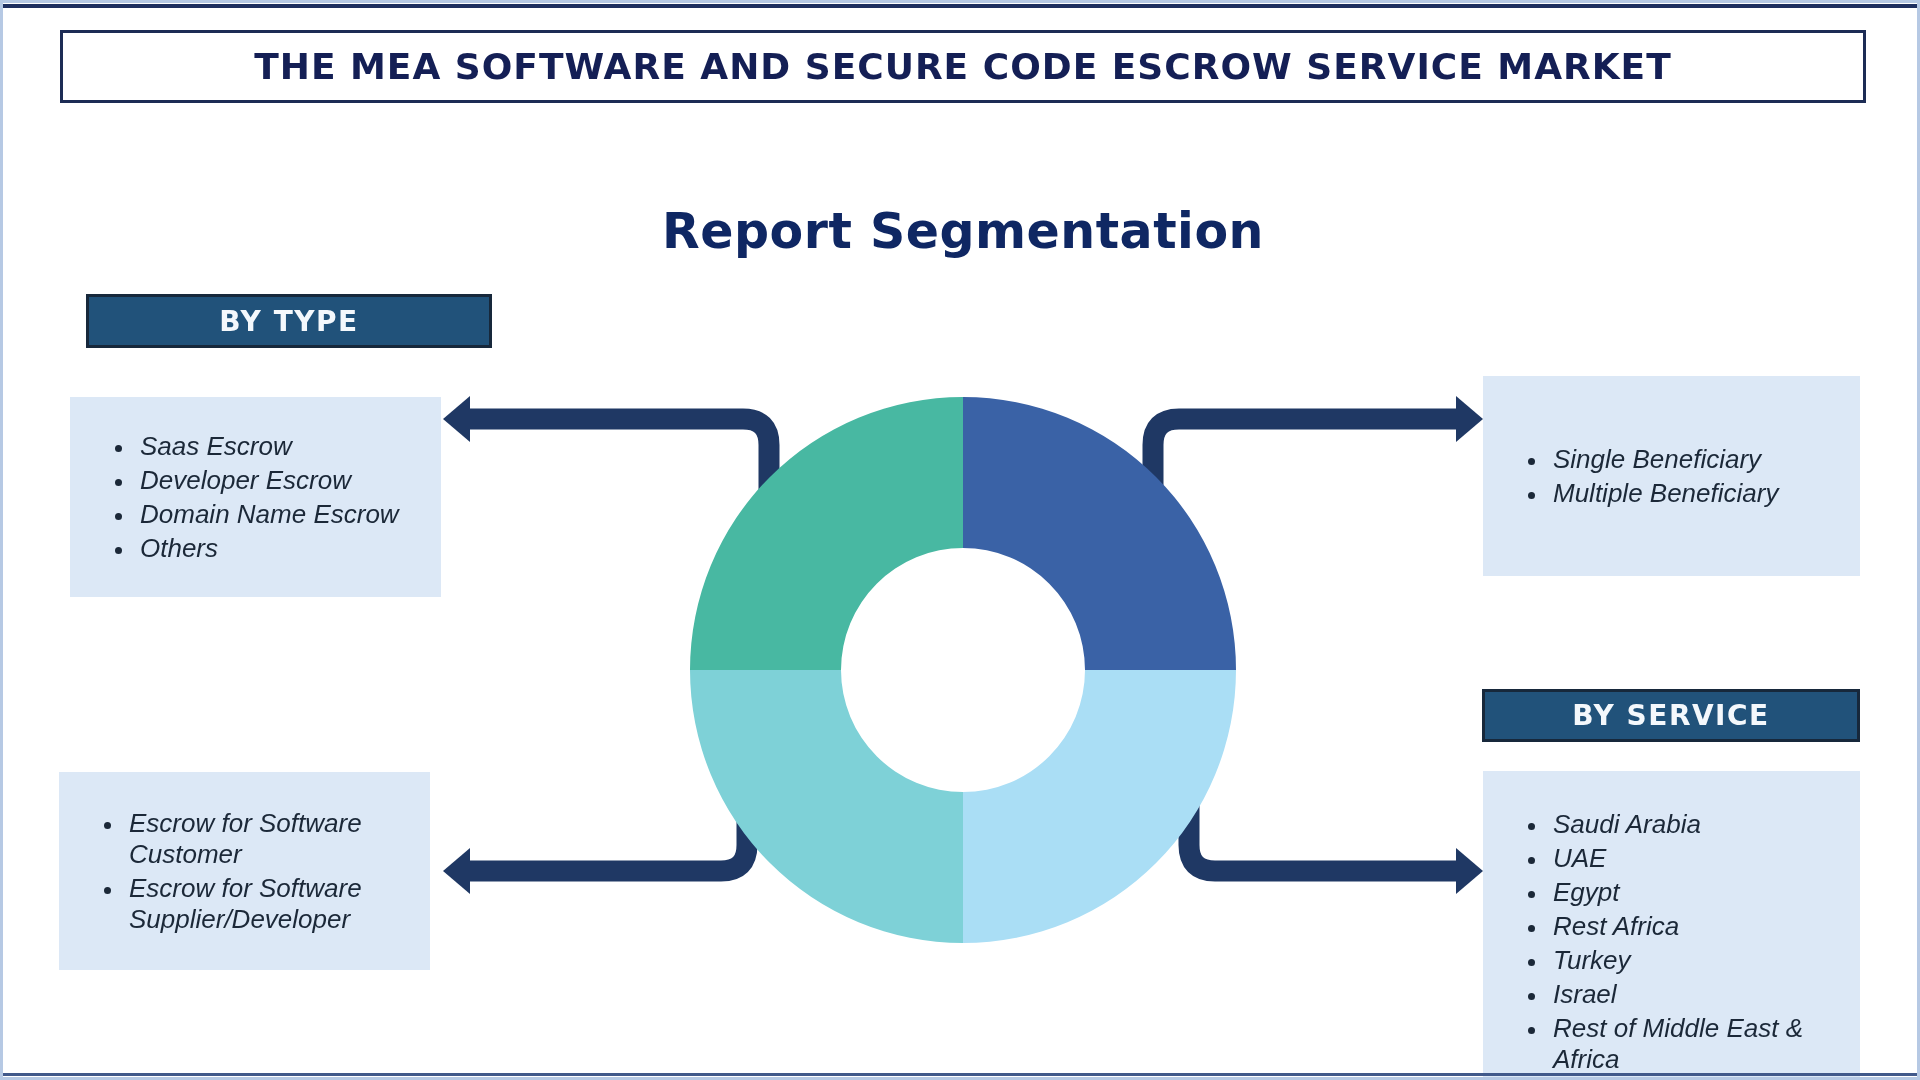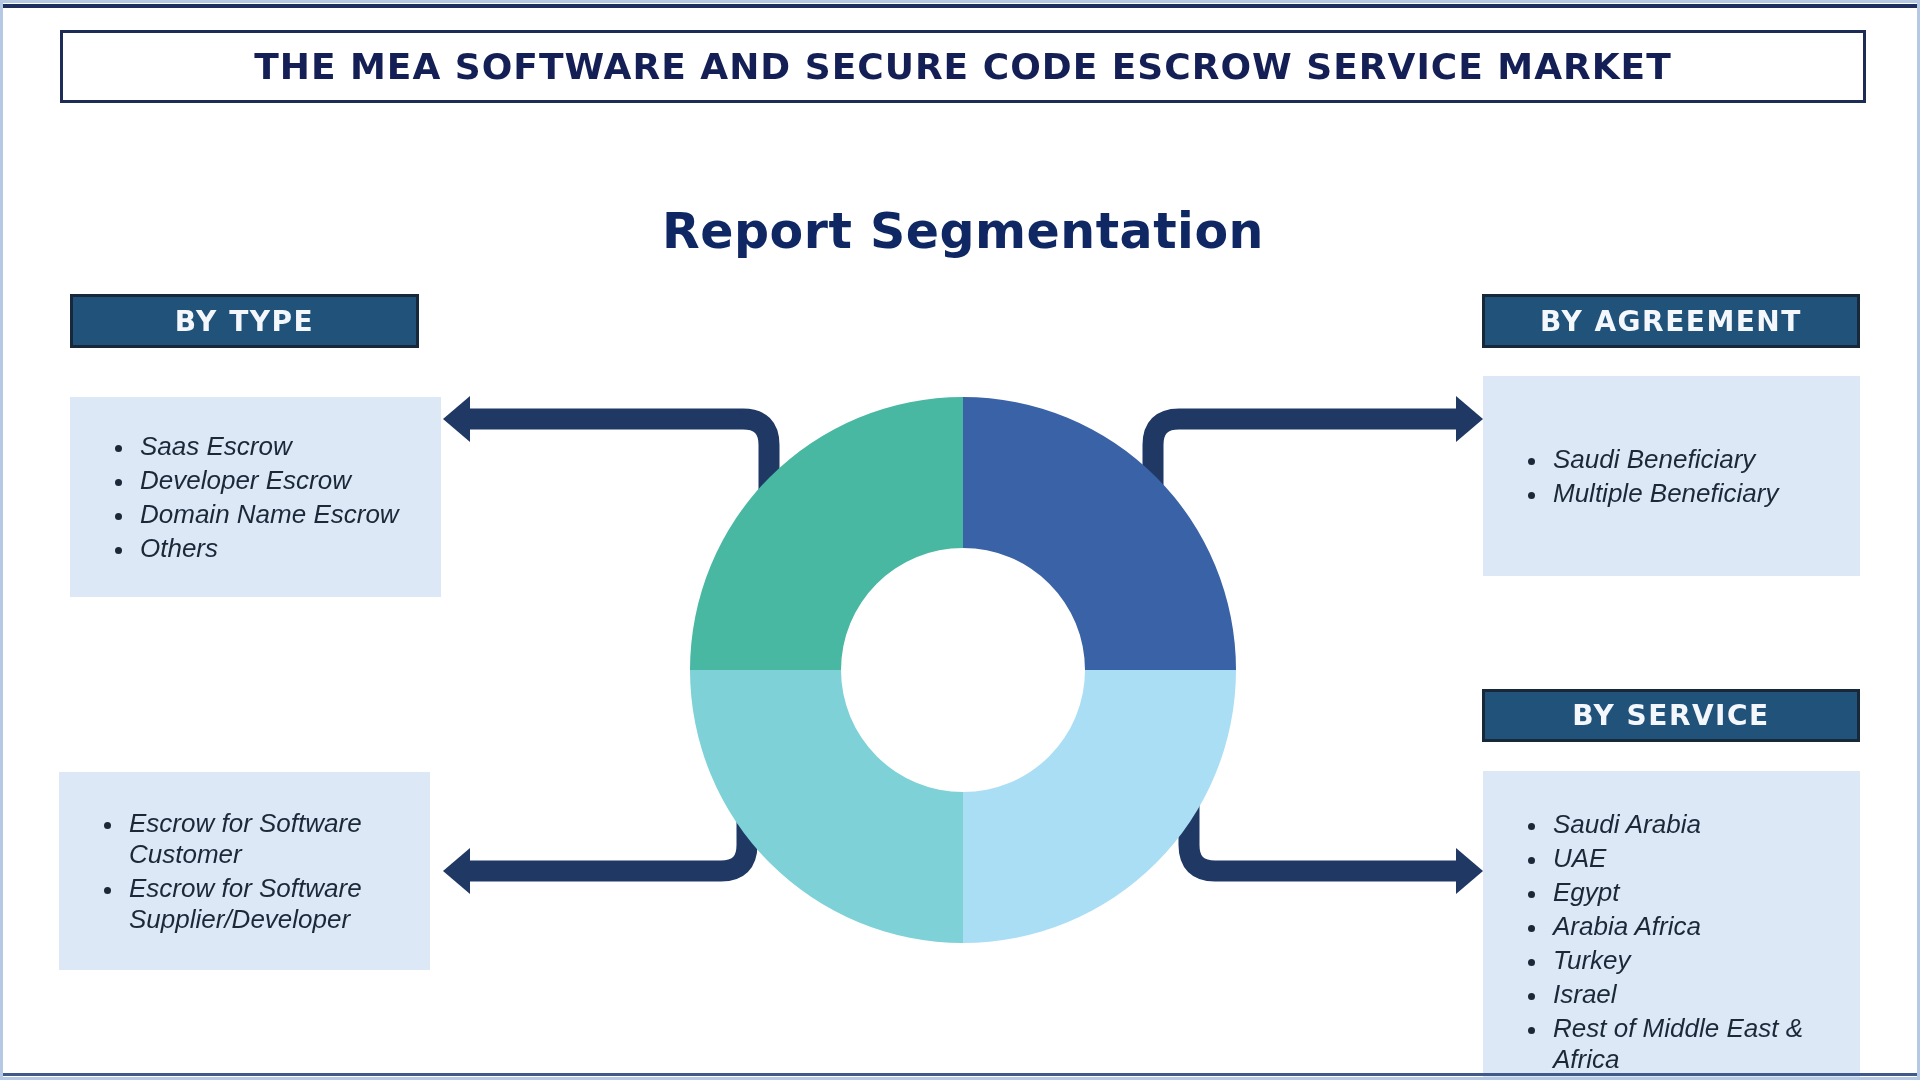--- a/index.html
+++ b/index.html
@@ -40,21 +40,21 @@
   .seg-list ul{
     margin:0;padding:0 28px 0 66px;
   }
   .seg-list li{
     font-family:"Liberation Sans",sans-serif;font-style:italic;
     font-size:26px;line-height:31px;color:#1b2838;margin:3px 0;
     padding-left:4px;
   }
   .seg-list li::marker{color:#1b2838;font-size:24px;}
   
-  #by-type-header{left:67px;top:291px;width:349px;height:54px;}
+  #by-type-header{left:83px;top:291px;width:406px;height:54px;}
   #by-type-list{left:67px;top:394px;width:371px;height:200px;}
   #by-end-user-header{left:70px;top:678px;width:371px;height:54px;}
   #by-end-user-list{left:56px;top:769px;width:371px;height:198px;}
   
   #by-agreement-header{left:1479px;top:291px;width:378px;height:54px;}
   #by-agreement-list{left:1480px;top:373px;width:377px;height:200px;}
   #by-country-header{left:1479px;top:686px;width:378px;height:53px;}
   #by-country-list{left:1480px;top:768px;width:377px;height:342px;}
   #diagram-svg{position:absolute;left:0;top:0;z-index:1;}
 </style>
@@ -102,45 +102,42 @@
   </div>
   <div id="by-type-list" class="seg-list">
     <ul>
         <li>Saas Escrow</li>
         <li>Developer Escrow</li>
         <li>Domain Name Escrow</li>
         <li>Others</li>
       </ul>
   </div>
 
-  <div id="by-agreement-header" class="seg-header">
-    <span>BY AGREEMENT</span>
-  </div>
   <div id="by-agreement-list" class="seg-list">
     <ul>
-        <li>Saudi Beneficiary</li>
+        <li>Single Beneficiary</li>
         <li>Multiple Beneficiary</li>
       </ul>
   </div>
 
   <div id="by-end-user-list" class="seg-list">
     <ul>
         <li>Escrow for Software Customer</li>
         <li>Escrow for Software Supplier/Developer</li>
       </ul>
   </div>
 
   <div id="by-country-header" class="seg-header">
     <span>BY SERVICE</span>
   </div>
   <div id="by-country-list" class="seg-list">
     <ul>
         <li>Saudi Arabia</li>
         <li>UAE</li>
         <li>Egypt</li>
-        <li>Arabia Africa</li>
+        <li>Rest Africa</li>
         <li>Turkey</li>
         <li>Israel</li>
         <li>Rest of Middle East &amp; Africa</li>
       </ul>
   </div>
 
 </div>
 
 </body></html>

